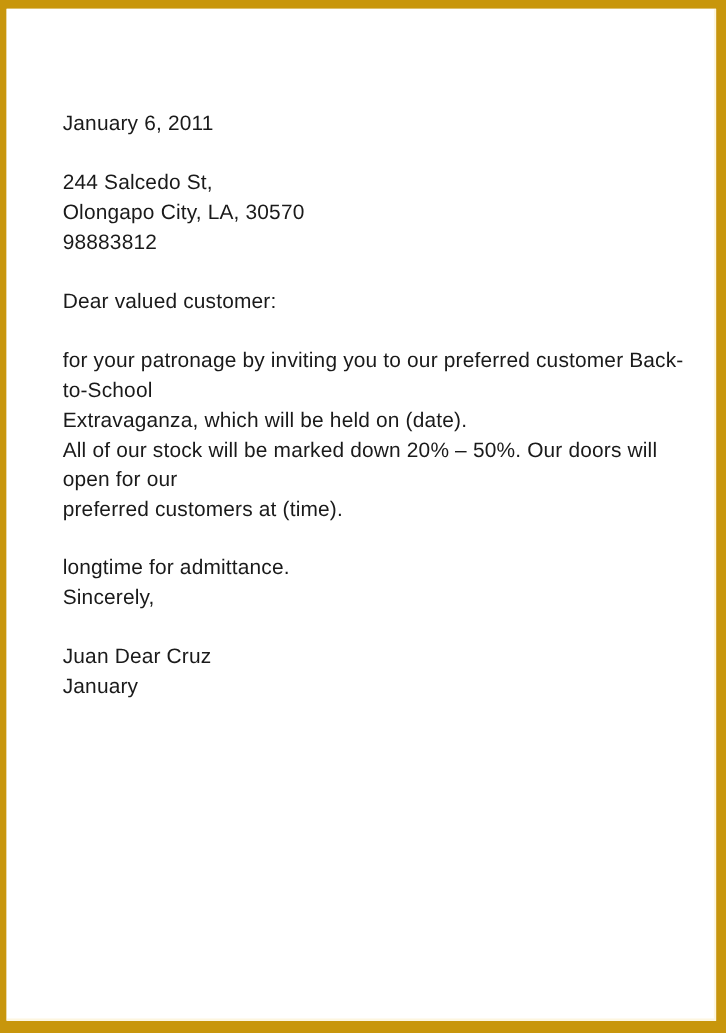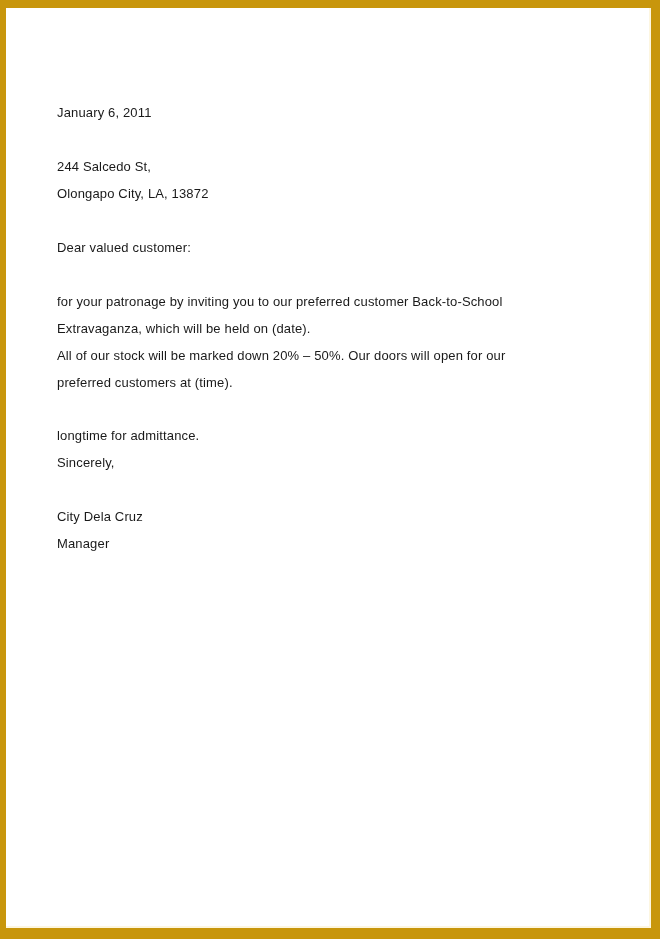--- a/index.html
+++ b/index.html
@@ -44,21 +44,21 @@
     top: 91px;
     right: 16px;
     font-size: 13.2px;
     color: #1c1c1c;
     letter-spacing: 0.15px;
   }
 
   .line {
     line-height: 27px;
     white-space: pre-wrap;
-    font-size: 13px;
+    font-size: 19px;
     color: #1a1a1a;
   }
 
   .block { margin: 0; }
 
   
   .gap-date      { height: 27px; }
   .gap-address   { height: 27px; }
   .gap-salutation{ height: 27px; }
   .gap-para      { height: 26px; }
@@ -80,21 +80,22 @@
     <div id="letter-body" style="color: rgb(26, 26, 26);">
 
       <div class="block">
         <div class="line">January 6, 2011</div>
       </div>
 
       <div class="gap-date"></div>
 
       <div class="block tight">
         <div class="line">244 Salcedo St,</div>
-        <div class="line">Olongapo City, LA, 13872</div>
+        <div class="line">Olongapo City, LA, 30570</div>
+        <div class="line">98883812</div>
       </div>
 
       <div class="gap-address"></div>
 
       <div class="block">
         <div class="line">Dear valued customer:</div>
       </div>
 
       <div class="gap-salutation"></div>
 
@@ -111,19 +112,19 @@
       <div class="gap-para"></div>
 
       <div class="block tight">
         <div class="line">longtime for admittance.</div>
         <div class="line">Sincerely,</div>
       </div>
 
       <div class="gap-sign"></div>
 
       <div class="block tight">
-        <div class="line">City Dela Cruz</div>
-        <div class="line">Manager</div>
+        <div class="line">Juan Dear Cruz</div>
+        <div class="line">January</div>
       </div>
 
     </div>
   </div>
 </div>
 
 </body></html>

